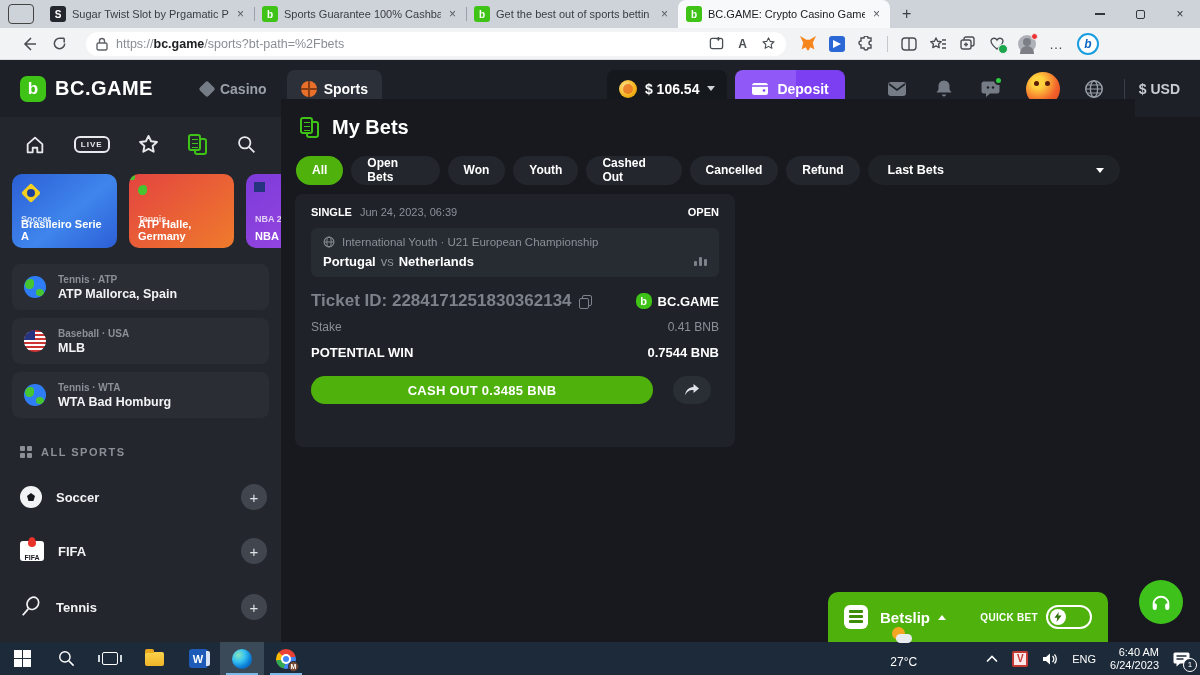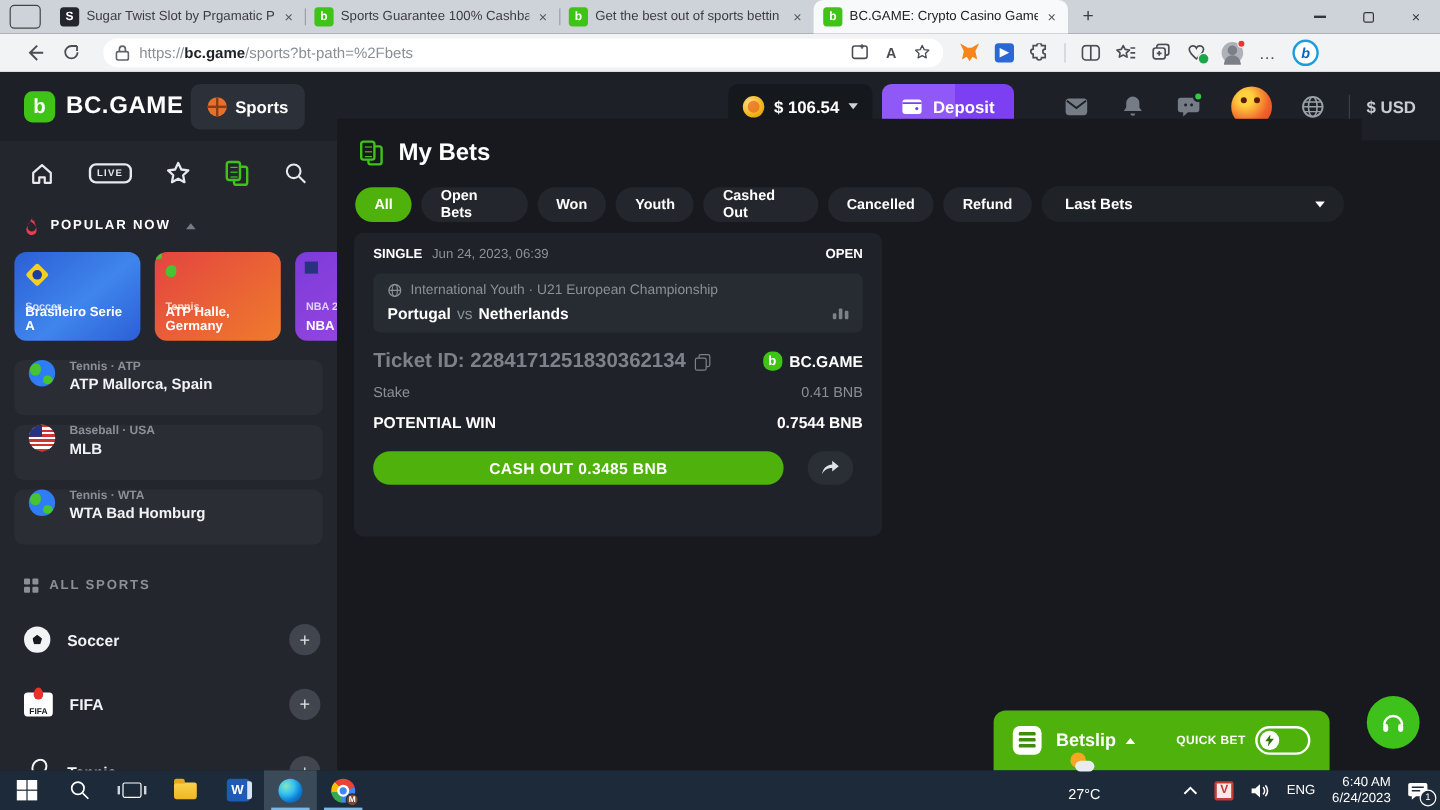--- a/index.html
+++ b/index.html
@@ -137,21 +137,21 @@
     background:#f5d021; transform:rotate(45deg); border-radius:2px; }
   .flag.br::after { content:""; position:absolute; left:7px; top:7px; width:8px; height:8px;
     border-radius:50%; background:#1c3f9e; }
   .flag.us { background:repeating-linear-gradient(#c33 0 2px, #fff 2px 4px); }
   .flag.us::before { content:""; position:absolute; left:0; top:0; width:11px; height:10px; background:#26337e; }
   .flag.globe { background:#2f7df6; }
   .flag.globe::before { content:""; position:absolute; left:1px; top:3px; width:9px; height:10px;
     background:#47c531; border-radius:60% 40% 50% 50%; }
   .flag.globe::after { content:""; position:absolute; right:2px; bottom:2px; width:8px; height:7px;
     background:#47c531; border-radius:50% 60% 40% 50%; }
-  .league-item { display:flex; gap:12px; margin:8px 12px 0 12px; height:46px;
+  .league-item { display:flex; align-items:center; gap:12px; margin:8px 12px 0 12px; height:46px;
     background:#2a2d34; border-radius:8px; padding:0 12px; }
   .league-cat { font-size:10px; color:#8b9097; font-weight:bold; }
   .league-name { font-size:12.5px; color:#f2f3f5; font-weight:800; margin-top:2px; }
   .sport-row { display:flex; align-items:center; gap:14px; padding:10px 14px 10px 20px; color:#f2f3f5; }
   .sport-name { font-size:13px; font-weight:800; flex:1; }
   .plus-btn { width:26px; height:26px; border-radius:50%; background:#41464e; color:#dfe2e6;
     font-size:15px; display:flex; align-items:center; justify-content:center; }
   .soccer-ball { width:22px; height:22px; border-radius:50%; background:#f2f3f5; position:relative; }
   .soccer-ball::after { content:""; position:absolute; left:7px; top:7px; width:8px; height:8px;
     background:#17191e; clip-path:polygon(50% 0, 100% 38%, 81% 100%, 19% 100%, 0 38%); }
@@ -372,20 +372,24 @@
       <span class="dots3">…</span>
       <span class="bing">b</span>
     </div>
   </div>
 
   <div class="siteheader">
     <span class="bc-mark ic" style="width:26px;height:26px;margin-left:20px">
         <span class="b" style="font-size:17px">b</span>
       </span>
     <span class="logo-text">BC.GAME</span>
+    <div class="nav-tab" style="margin-left:34px">
+      <span class="diamond"></span>
+      <span>Casino</span>
+    </div>
     <div class="nav-tab active" style="margin-left:6px">
       <span class="bball"></span>
       <span style="color:#fff">Sports</span>
     </div>
     <div class="balance-pill" style="margin-left:auto">
       <span class="coin"></span>
       <span class="balance-amt">$ 106.54</span>
       <span class="caret-down"></span>
     </div>
     <div class="deposit-btn">
@@ -448,29 +452,20 @@
           <span class="front"></span>
         </span>
       <span class="ic">
         <svg width="21" height="21" viewBox="0 0 24 24">
             <circle cx="10" cy="10" r="6.5" fill="none" stroke="currentColor" stroke-width="2"></circle>
             <path d="M15 15 L21 21" stroke="currentColor" stroke-width="2"></path>
           </svg>
       </span>
     </div>
 
-    <div class="sec-head">
-      <span class="ic">
-        <svg width="13" height="16" viewBox="0 0 13 16">
-            <path d="M6.5 0 C8 3 3 5 3 9.5 a3.5 3.5 0 0 0 7 0 C10 7 8.5 6 8.5 3.5 7.5 4.5 7 5 6.5 0z M6.5 16 a4.5 4.5 0 0 1 -4.5-4.5 c0-3 2.5-4.5 3-7.5 2.5 2 5.5 4 5.5 7.5 A4.5 4.5 0 0 1 6.5 16z" fill="#ee3b4e"></path>
-          </svg>
-      </span>
-      <span>POPULAR NOW</span>
-      <span class="caret-up" style="border-bottom-color:#767c85;margin-left:4px"></span>
-    </div>
 
     <div class="cards-row">
       <div class="pcard c1">
         <span class="flagwrap"><span class="flag br"></span></span>
         <span class="sport">Soccer</span>
         <span class="title">Brasileiro Serie A</span>
       </div>
       <div class="pcard c2">
         <span class="flagwrap"><span class="flag globe"></span></span>
         <span class="sport">Tennis</span>

